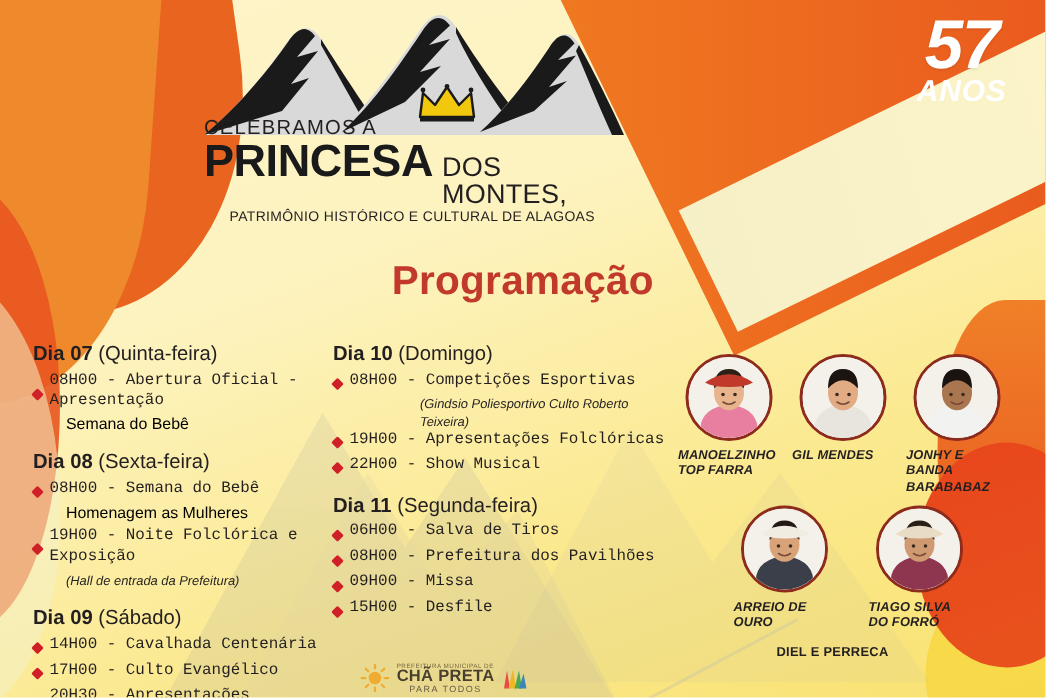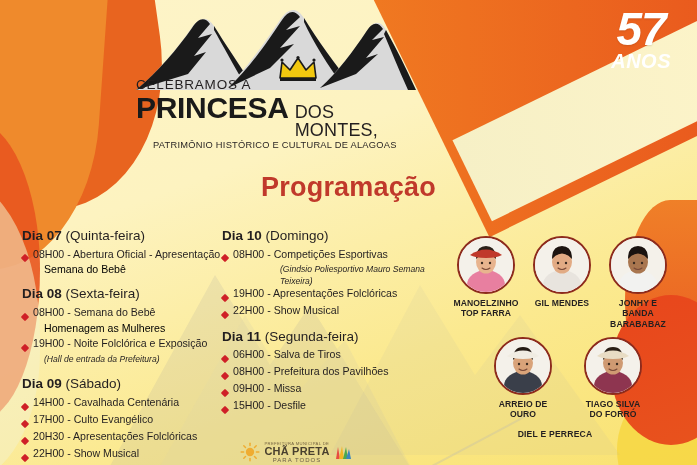--- a/index.html
+++ b/index.html
@@ -125,40 +125,40 @@
   .col{position:absolute;top:0;}
   .col-1{left:22px;width:200px;}
   .col-2{left:222px;width:230px;}
   .day-head{
     font-size:13.5px;color:#231f20;margin:0 12px 4px 0;line-height:1.15;
   }
   .day-head .dnum{font-weight:bold;}
   .day-head .dday{font-weight:400;}
   .day-block{margin-bottom:11px;}
   .ev{
-    display:flex;align-items:flex-end;gap:5px;
-    font-size:10.6px;color:#231f20;line-height:1.32;margin-bottom:3px;
+    display:flex;align-items:center;gap:5px;
+    font-size:10.6px;color:#231f20;line-height:1.32;margin-bottom:3px;font-family:Liberation Mono, monospace;
   }
   .bullet{
     flex:0 0 auto;width:6px;height:6px;margin-top:3px;
     background:#cf2027;transform:rotate(45deg);border-radius:1px;
   }
   .ev-txt{flex:1 1 auto;}
   .ev-sub{display:block;padding-left:22px;}
   .ev-venue{
     display:block;font-style:italic;font-size:8.6px;color:#231f20;
     padding-left:22px;line-height:1.3;
   }
   .ev-venue.indent-more{padding-left:58px;}
 
   
   .artists{position:absolute;left:452px;top:236px;width:232px;}
   .art-row{display:flex;justify-content:flex-start;gap:8px;}
   .art-row.row2{justify-content:center;gap:22px;margin-top:8px;}
-  .artist{width:68px;text-align:center;}
+  .artist{width:68px;font-style:italic;}
   .art-circle{
     width:54px;height:54px;border-radius:50%;
     border:2.2px solid #8d2b1d;
     margin:0 auto;overflow:hidden;position:relative;
     background:#f3eee4;
   }
   .art-name{
     margin-top:4px;font-size:8.6px;font-weight:bold;color:#231f20;
     line-height:1.2;letter-spacing:.1px;
   }
@@ -285,21 +285,21 @@
           </div>
         </div>
       </div>
     <div class="col col-2" id="col2">
         <div class="day-block">
           <div class="day-head"><span class="dnum">Dia 10</span><span class="dday"> (Domingo)</span></div>
           <div class="ev">
             <span class="bullet"></span>
             <span class="ev-txt"><span>08H00 - Competições Esportivas</span></span>
           </div>
-          <span class="ev-venue indent-more">(Gindsio Poliesportivo Mauro Semana Teixeira)</span>
+          <span class="ev-venue indent-more">(Gindsio Poliesportivo Culto Roberto Teixeira)</span>
           <div class="ev">
             <span class="bullet"></span>
             <span class="ev-txt"><span>19H00 - Apresentações Folclóricas</span></span>
           </div>
           <div class="ev">
             <span class="bullet"></span>
             <span class="ev-txt"><span>22H00 - Show Musical</span></span>
           </div>
         </div>
         <div class="day-block">

